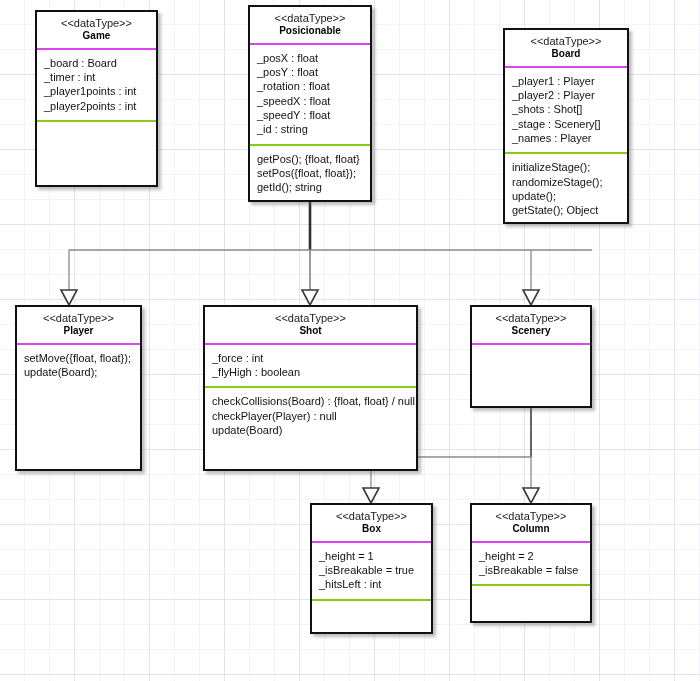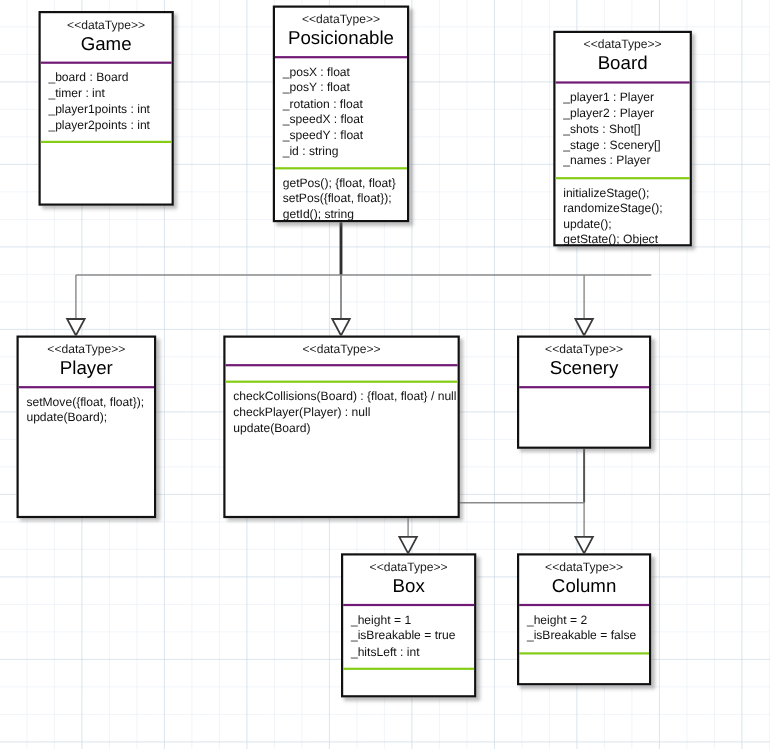--- a/index.html
+++ b/index.html
@@ -35,33 +35,33 @@
     box-sizing: border-box;
     background: #ffffff;
     border: 2px solid #111111;
     box-shadow: 3px 3px 3px rgba(110,110,110,0.45);
     z-index: 5;
   }
   .uml-header {
     box-sizing: border-box;
     text-align: center;
     padding: 5px 4px 6px 4px;
-    border-bottom: 2px solid #701a75;
+    border-bottom: 2px solid #d946ef;
     line-height: 1.18;
   }
   .stereotype {
     display: block;
     font-size: 11px;
     color: #1a1a1a;
     white-space: nowrap;
   }
   .cls-name {
     display: block;
-    font-size: 17px;
-    font-weight: normal;
+    font-size: 10px;
+    font-weight: bold;
     color: #000000;
     white-space: nowrap;
   }
   .uml-attrs {
     box-sizing: border-box;
     padding: 6px 7px 7px 7px;
     border-bottom: 2px solid #84cc16;
     line-height: 1.30;
   }
   .uml-ops {
@@ -164,22 +164,25 @@
     </div>
     <div class="uml-ops">
       <div class="row">setMove({float, float});</div>
       <div class="row">update(Board);</div>
     </div>
   </div>
 
   <div class="uml-class" style="left:203px; top:305px; width:215px; height:166px;">
     <div class="uml-header">
       <span class="stereotype">&lt;&lt;dataType&gt;&gt;</span>
-    </div>
-    <div class="uml-attrs">
+      <span class="cls-name">Shot</span>
+    </div>
+    <div class="uml-attrs">
+      <div class="row">_force : int</div>
+      <div class="row">_flyHigh : boolean</div>
     </div>
     <div class="uml-ops">
       <div class="row">checkCollisions(Board) : {float, float} / null</div>
       <div class="row">checkPlayer(Player) : null</div>
       <div class="row">update(Board)</div>
     </div>
   </div>
 
   <div class="uml-class" style="left:470px; top:305px; width:122px; height:103px;">
     <div class="uml-header">

